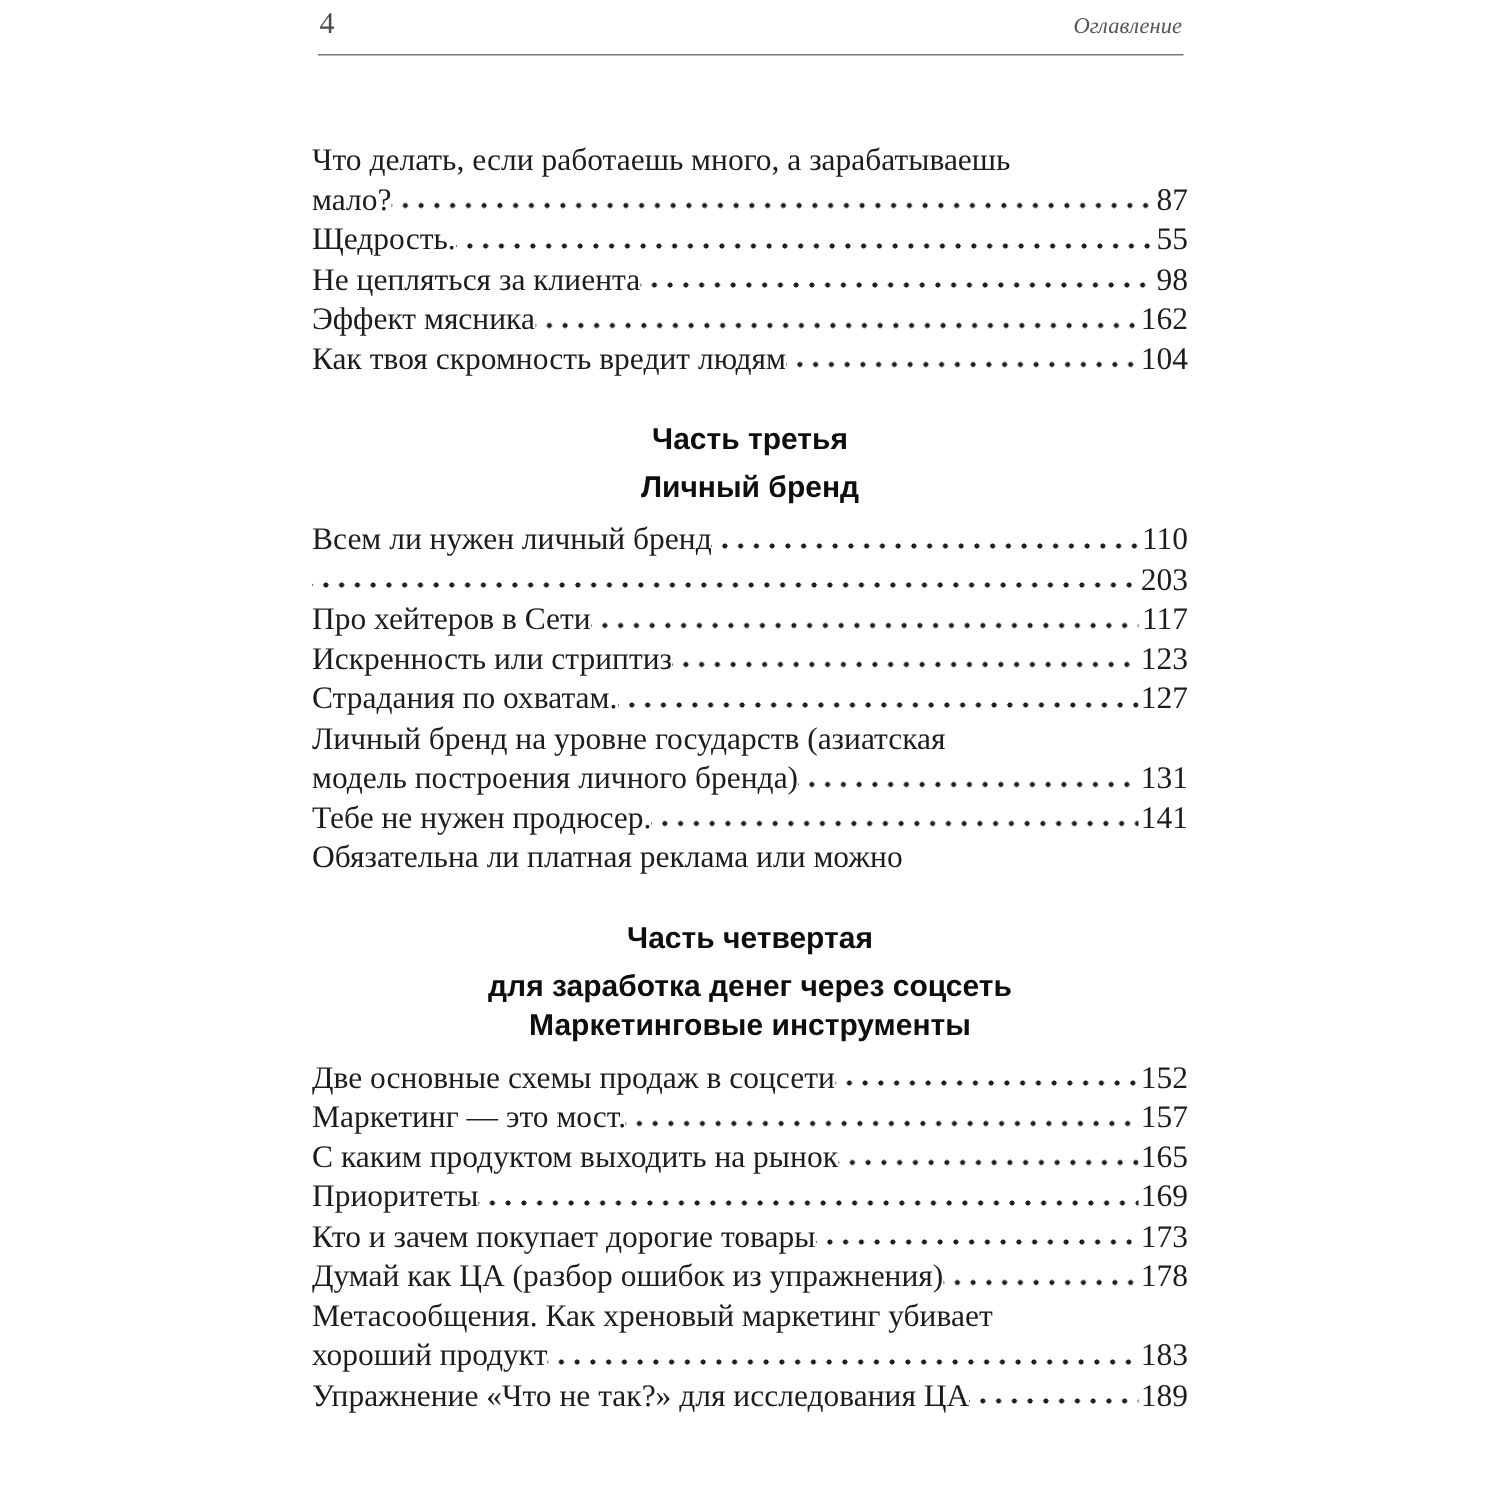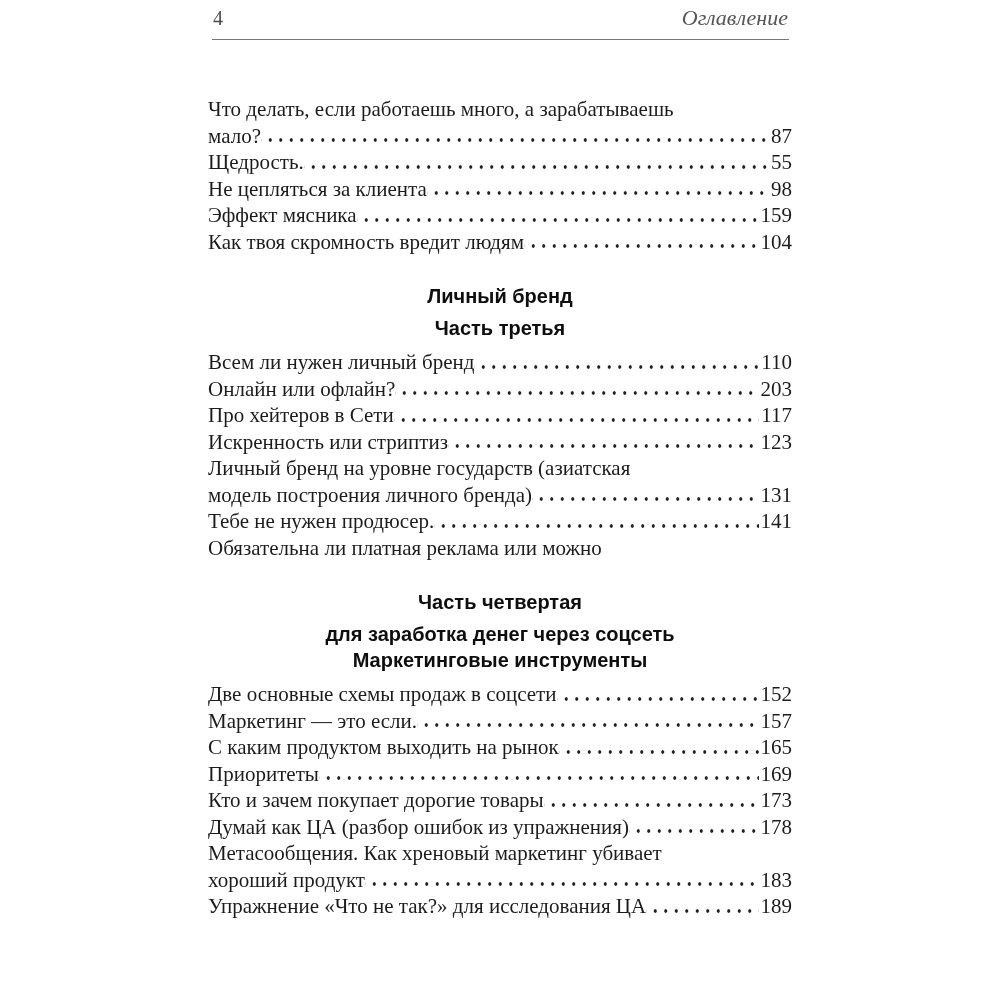--- a/index.html
+++ b/index.html
@@ -21,21 +21,21 @@
     align-items: baseline;
     border-bottom: 1.5px solid #767676;
   }
   .folio {
     font-size: 20px;
     color: #4c4c4c;
     letter-spacing: 0.5px;
   }
   .running-title {
     font-style: italic;
-    font-size: 22px;
+    font-size: 15px;
     color: #565656;
   }
 
   
   .toc {
     margin: 0 208px;
     width: 584px;
     padding-top: 56px;
     display: flex;
     flex-direction: column;
@@ -94,62 +94,68 @@
         <div class="entry-row">
           <span class="entry-title">Не цепляться за клиента</span>
           <span class="dots"></span>
           <span class="page-num">98</span>
         </div>
       </div>
       <div class="toc-entry">
         <div class="entry-row">
           <span class="entry-title">Эффект мясника</span>
           <span class="dots"></span>
-          <span class="page-num">159</span>
+          <span class="page-num">162</span>
         </div>
       </div>
       <div class="toc-entry">
         <div class="entry-row">
           <span class="entry-title">Как твоя скромность вредит людям</span>
           <span class="dots"></span>
           <span class="page-num">104</span>
         </div>
       </div>
       <div class="toc-heading">
+        <div class="heading-line">Часть третья</div>
+      </div>
+      <div class="toc-heading">
         <div class="heading-line">Личный бренд</div>
       </div>
-      <div class="toc-heading">
-        <div class="heading-line">Часть третья</div>
-      </div>
       <div class="toc-entry">
         <div class="entry-row">
           <span class="entry-title">Всем ли нужен личный бренд</span>
           <span class="dots"></span>
           <span class="page-num">110</span>
         </div>
       </div>
       <div class="toc-entry">
         <div class="entry-row">
-          <span class="entry-title">Онлайн или офлайн?</span>
           <span class="dots"></span>
           <span class="page-num">203</span>
         </div>
       </div>
       <div class="toc-entry">
         <div class="entry-row">
           <span class="entry-title">Про хейтеров в Сети</span>
           <span class="dots"></span>
           <span class="page-num">117</span>
         </div>
       </div>
       <div class="toc-entry">
         <div class="entry-row">
           <span class="entry-title">Искренность или стриптиз</span>
           <span class="dots"></span>
           <span class="page-num">123</span>
+        </div>
+      </div>
+      <div class="toc-entry">
+        <div class="entry-row">
+          <span class="entry-title">Страдания по охватам.</span>
+          <span class="dots"></span>
+          <span class="page-num">127</span>
         </div>
       </div>
       <div class="toc-entry">
         <div class="entry-line">Личный бренд на уровне государств (азиатская</div>
         <div class="entry-row">
           <span class="entry-title">модель построения личного бренда)</span>
           <span class="dots"></span>
           <span class="page-num">131</span>
         </div>
       </div>
@@ -172,21 +178,21 @@
       </div>
       <div class="toc-entry">
         <div class="entry-row">
           <span class="entry-title">Две основные схемы продаж в соцсети</span>
           <span class="dots"></span>
           <span class="page-num">152</span>
         </div>
       </div>
       <div class="toc-entry">
         <div class="entry-row">
-          <span class="entry-title">Маркетинг — это если.</span>
+          <span class="entry-title">Маркетинг — это мост.</span>
           <span class="dots"></span>
           <span class="page-num">157</span>
         </div>
       </div>
       <div class="toc-entry">
         <div class="entry-row">
           <span class="entry-title">С каким продуктом выходить на рынок</span>
           <span class="dots"></span>
           <span class="page-num">165</span>
         </div>

